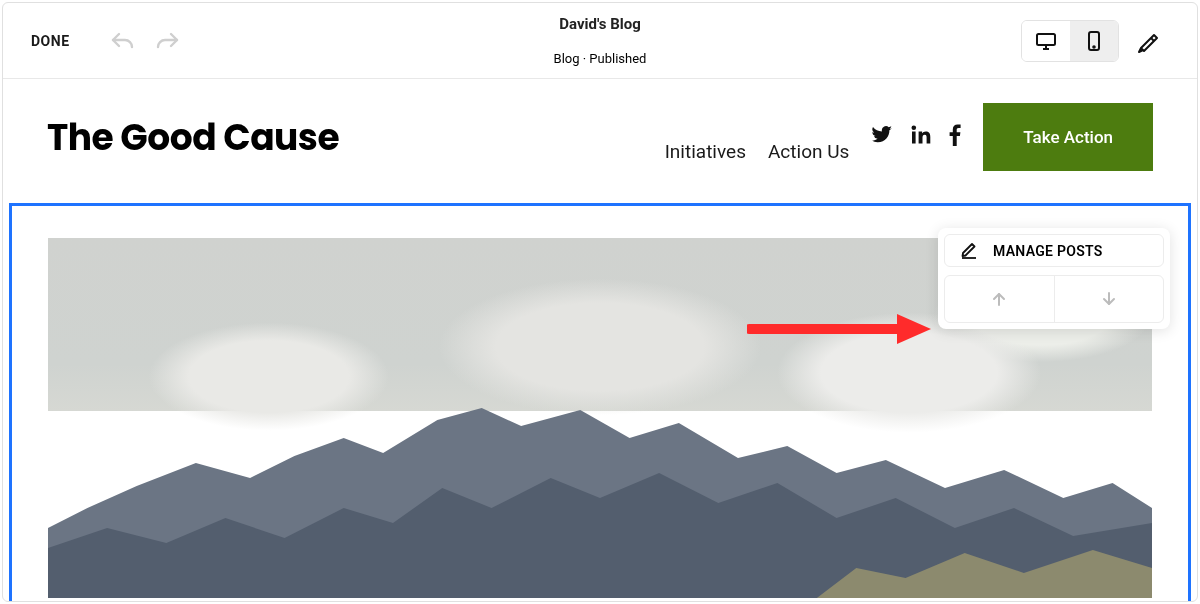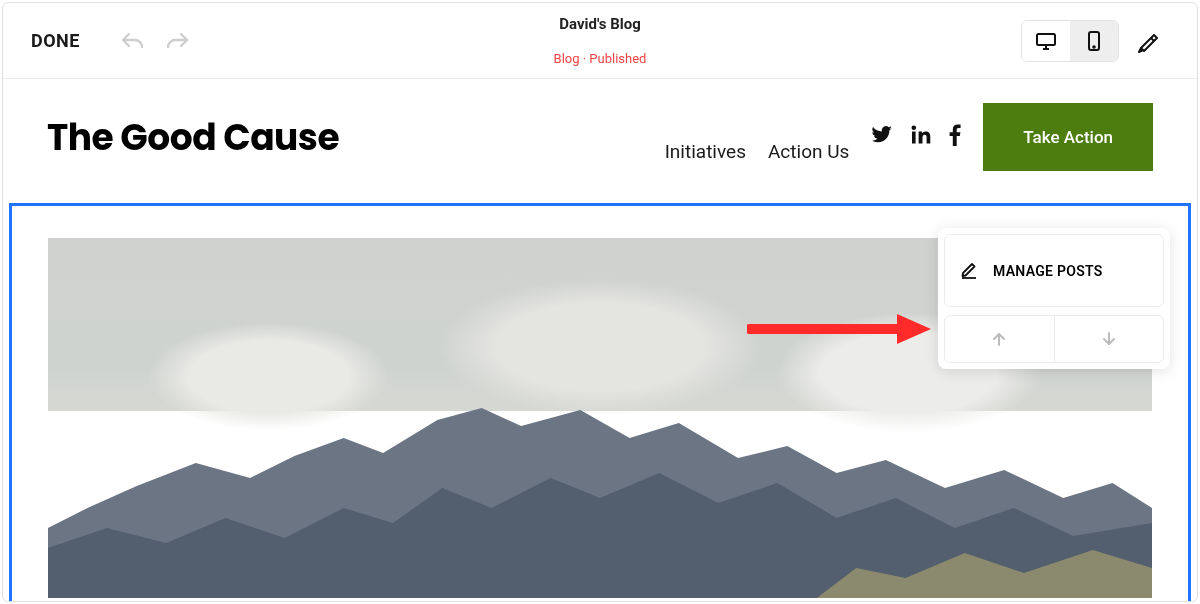--- a/index.html
+++ b/index.html
@@ -23,21 +23,21 @@
 .topbar {
   height: 76px;
   border-bottom: 1px solid #e8e8e8;
   display: flex;
   align-items: center;
   padding: 0 28px;
   position: relative;
 }
 .done {
   font-weight: 700;
-  font-size: 18px;
+  font-size: 14px;
   letter-spacing: 0.5px;
   color: #1a1a1a;
   margin-right: 40px;
 }
 .undo-redo {
   display: flex;
   gap: 18px;
 }
 .undo-redo svg { display: block; }
 .center-title {
@@ -46,21 +46,21 @@
   transform: translateX(-50%);
   text-align: center;
 }
 .center-title .title {
   font-weight: 700;
   font-size: 15px;
   color: #222;
 }
 .center-title .sub {
   font-size: 13px;
-  color: #ef4444;
+  color: #000000;
   margin-top: 18px;
 }
 .right-tools {
   margin-left: auto;
   display: flex;
   align-items: center;
   gap: 10px;
 }
 .device-group {
   display: flex;
@@ -175,21 +175,21 @@
   width: 232px;
   background: #fff;
   border-radius: 8px;
   box-shadow: 0 2px 14px rgba(0,0,0,.12);
   padding: 6px;
 }
 .ctrl-btn {
   display: flex;
   align-items: center;
   gap: 14px;
-  padding: 24px 14px;
+  padding: 4px 14px;
   border: 1px solid #ececec;
   border-radius: 6px;
   margin-bottom: 8px;
   font-size: 14px;
   font-weight: 600;
   letter-spacing: 0.3px;
   background:#fff;
 }
 .ctrl-btn:last-child { margin-bottom: 0; }
 .arrow-row {

